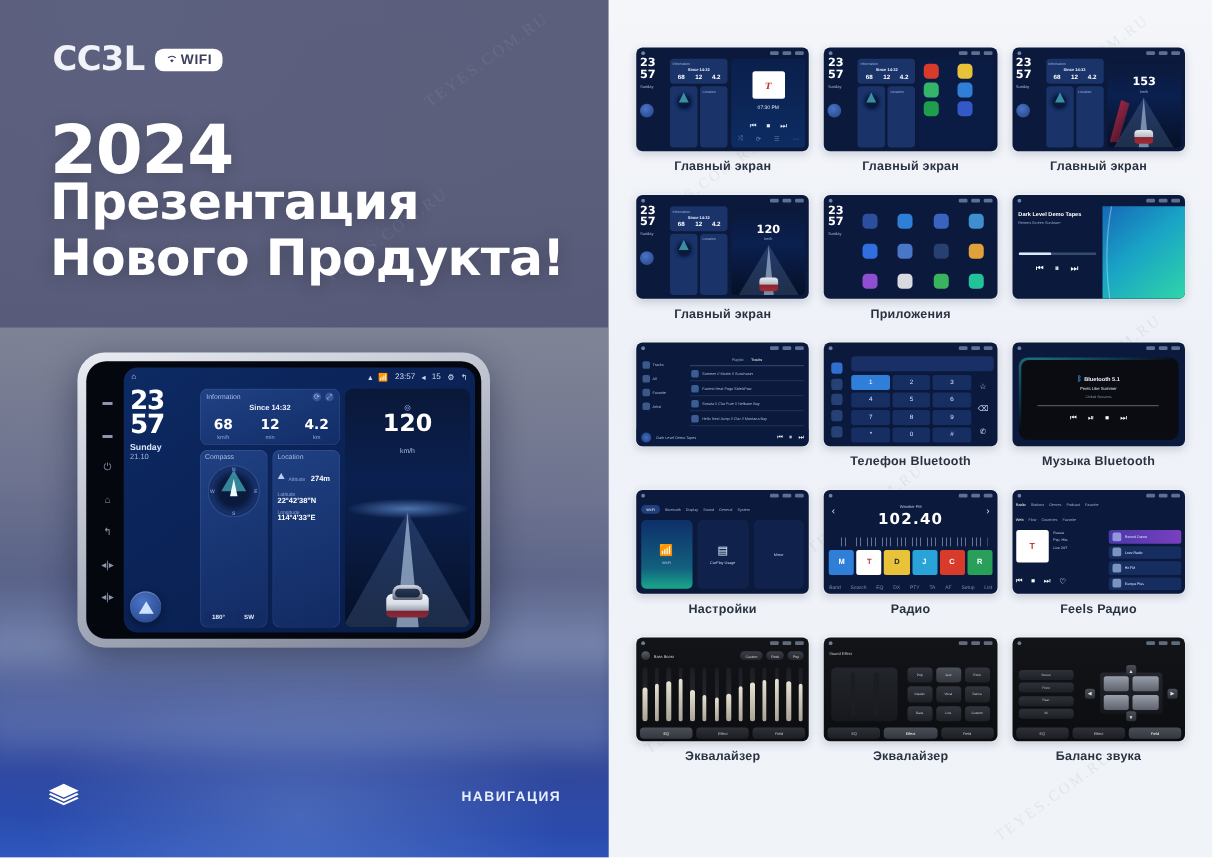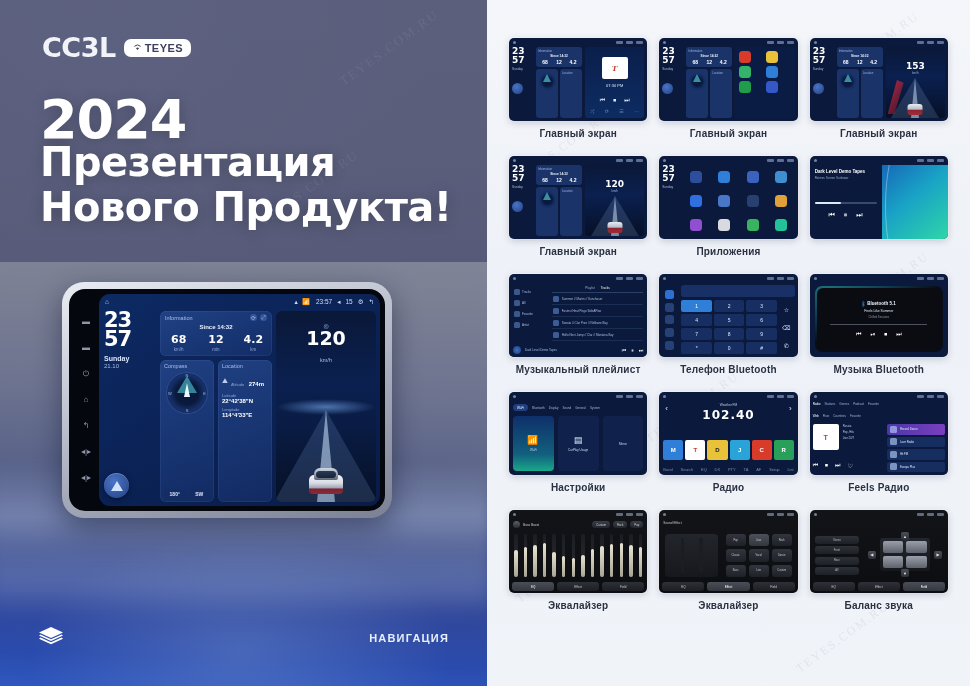--- a/index.html
+++ b/index.html
@@ -437,21 +437,21 @@
     <div class="hero-wm" style="left:150px;top:600px;">TEYES.COM.RU</div>
     <div class="hero-wm" style="left:330px;top:40px;">TEYES.COM.RU</div>
 
     <div class="logo-row">
       <span class="logo-text">CC3L</span>
       <span class="wifi-badge">
         <svg width="9" height="7" viewBox="0 0 9 7">
           <path d="M4.5 6 L3 4.2 a2.4 2.4 0 0 1 3 0 Z" fill="#3b3f5c"></path>
           <path d="M1.4 2.3 a4.6 4.6 0 0 1 6.2 0" stroke="#3b3f5c" stroke-width="1" fill="none"></path>
         </svg>
-        <span>TEYES</span>
+        <span>WIFI</span>
       </span>
     </div>
 
     <div class="hero-year">2024</div>
     <div class="hero-title">
       <div>Презентация</div>
       <div>Нового Продукта!</div>
     </div>
 
     <div class="dash">
@@ -968,21 +968,20 @@
           <div class="pl-bar">
             <span class="pl-av"></span>
             <span class="pl-tx">Dark Level Demo Tapes</span>
             <span style="margin-left:auto;display:flex;gap:5px;color:#fff;font-size:5px">
               <span>⏮</span>
               <span>⏸</span>
               <span>⏭</span>
             </span>
           </div>
         </div>
-        <div class="caption">Музыкальный плейлист</div>
       </div>
 
       <div class="cell">
         <div class="thumb">
           <div class="t-status">
               <span class="t-dot"></span>
               <span class="t-right">
                 <i class="t-bar"></i>
                 <i class="t-bar"></i>
                 <i class="t-bar"></i>

